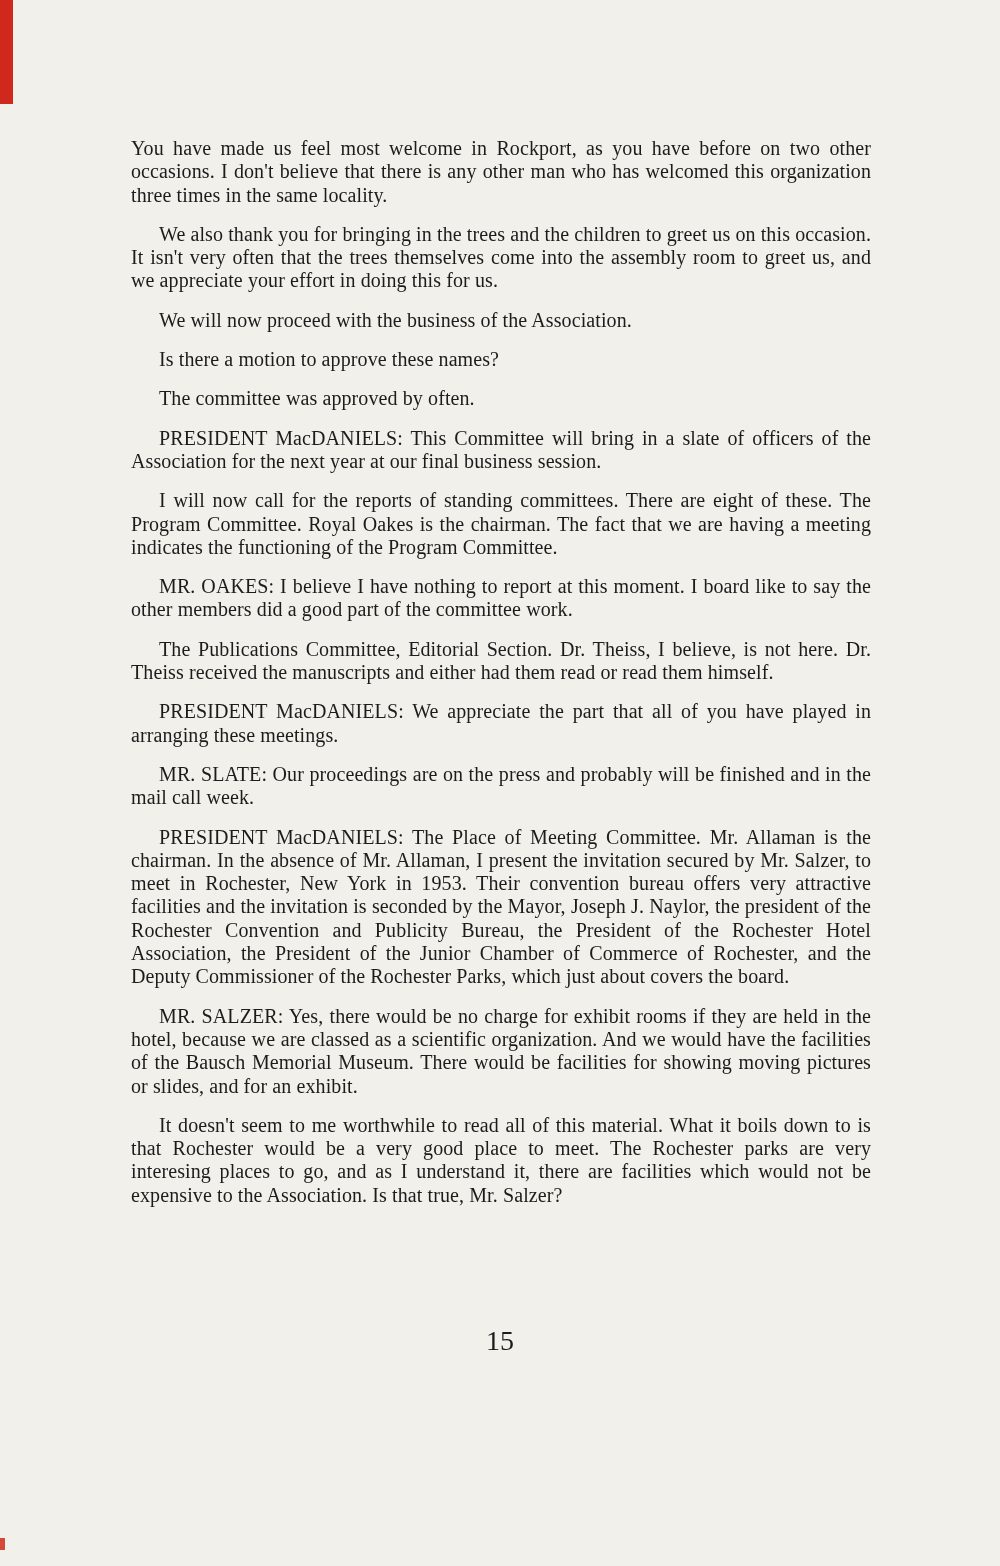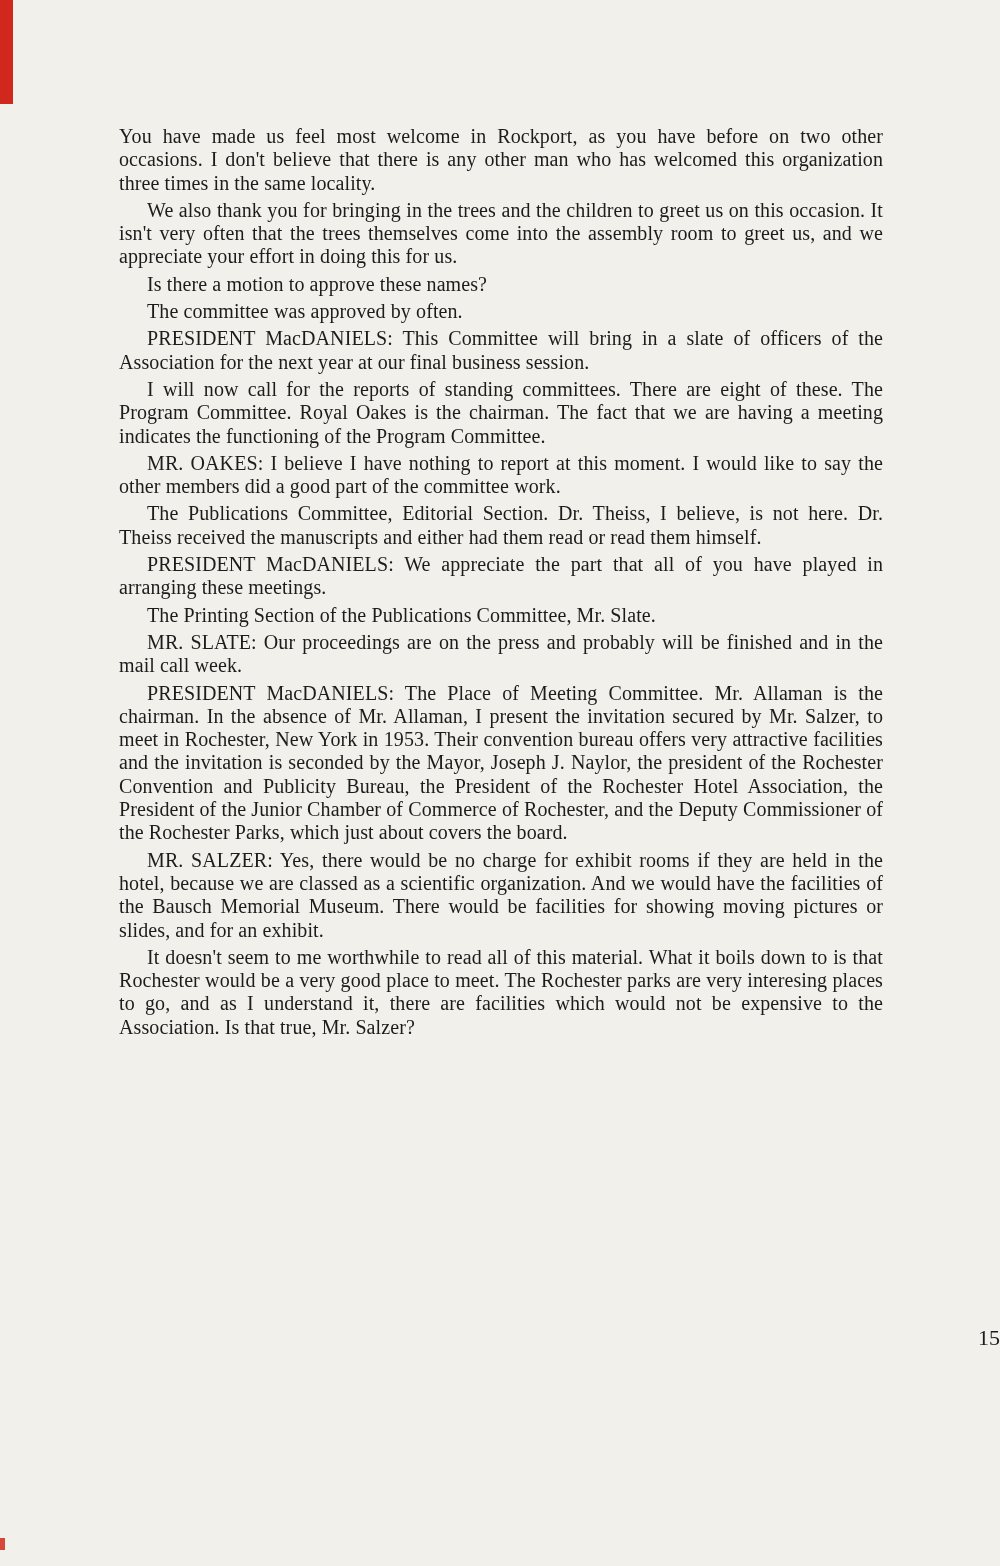--- a/index.html
+++ b/index.html
@@ -38,55 +38,55 @@
     position: absolute;
     left: 115px;
     top: 121px;
     width: 772px;
     font-size: 20px;
     line-height: 23.3px;
     text-align: justify;
     letter-spacing: 0.1px;
   }
   .text-block p {
-    margin: 4px;
+    margin: 16px;
     padding: 0;
     text-indent: 28px;
   }
   .text-block p.noindent {
     text-indent: 0;
   }
   .page-number {
     position: absolute;
     left: 0;
     top: 1325px;
     width: 1000px;
-    text-align: right;
-    font-size: 22px;
+    text-align: center;
+    font-size: 28px;
     color: #1c1c1c;
   }
 </style>
 </head>
 <body>
 
 <div class="page">
   <div class="red-mark top"></div>
   <div class="red-mark bottom"></div>
 
   <main class="text-block">
     <p class="noindent">You have made us feel most welcome in Rockport, as you have before on two other occasions. I don't believe that there is any other man who has welcomed this organization three times in the same locality.</p>
     <p>We also thank you for bringing in the trees and the children to greet us on this occasion. It isn't very often that the trees themselves come into the assembly room to greet us, and we appreciate your effort in doing this for us.</p>
+    <p>We will now proceed with the business of the Association.</p>
     <p>Is there a motion to approve these names?</p>
     <p>The committee was approved by often.</p>
     <p>PRESIDENT MacDANIELS: This Committee will bring in a slate of officers of the Association for the next year at our final business session.</p>
     <p>I will now call for the reports of standing committees. There are eight of these. The Program Committee. Royal Oakes is the chairman. The fact that we are having a meeting indicates the functioning of the Program Committee.</p>
-    <p>MR. OAKES: I believe I have nothing to report at this moment. I would like to say the other members did a good part of the committee work.</p>
+    <p>MR. OAKES: I believe I have nothing to report at this moment. I board like to say the other members did a good part of the committee work.</p>
     <p>The Publications Committee, Editorial Section. Dr. Theiss, I believe, is not here. Dr. Theiss received the manuscripts and either had them read or read them himself.</p>
     <p>PRESIDENT MacDANIELS: We appreciate the part that all of you have played in arranging these meetings.</p>
-    <p>The Printing Section of the Publications Committee, Mr. Slate.</p>
     <p>MR. SLATE: Our proceedings are on the press and probably will be finished and in the mail call week.</p>
     <p>PRESIDENT MacDANIELS: The Place of Meeting Committee. Mr. Allaman is the chairman. In the absence of Mr. Allaman, I present the invitation secured by Mr. Salzer, to meet in Rochester, New York in 1953. Their convention bureau offers very attractive facilities and the invitation is seconded by the Mayor, Joseph J. Naylor, the president of the Rochester Convention and Publicity Bureau, the President of the Rochester Hotel Association, the President of the Junior Chamber of Commerce of Rochester, and the Deputy Commissioner of the Rochester Parks, which just about covers the board.</p>
     <p>MR. SALZER: Yes, there would be no charge for exhibit rooms if they are held in the hotel, because we are classed as a scientific organization. And we would have the facilities of the Bausch Memorial Museum. There would be facilities for showing moving pictures or slides, and for an exhibit.</p>
     <p>It doesn't seem to me worthwhile to read all of this material. What it boils down to is that Rochester would be a very good place to meet. The Rochester parks are very interesing places to go, and as I understand it, there are facilities which would not be expensive to the Association. Is that true, Mr. Salzer?</p>
   </main>
 
   <div class="page-number">15</div>
 </div>
 
 </body></html>

